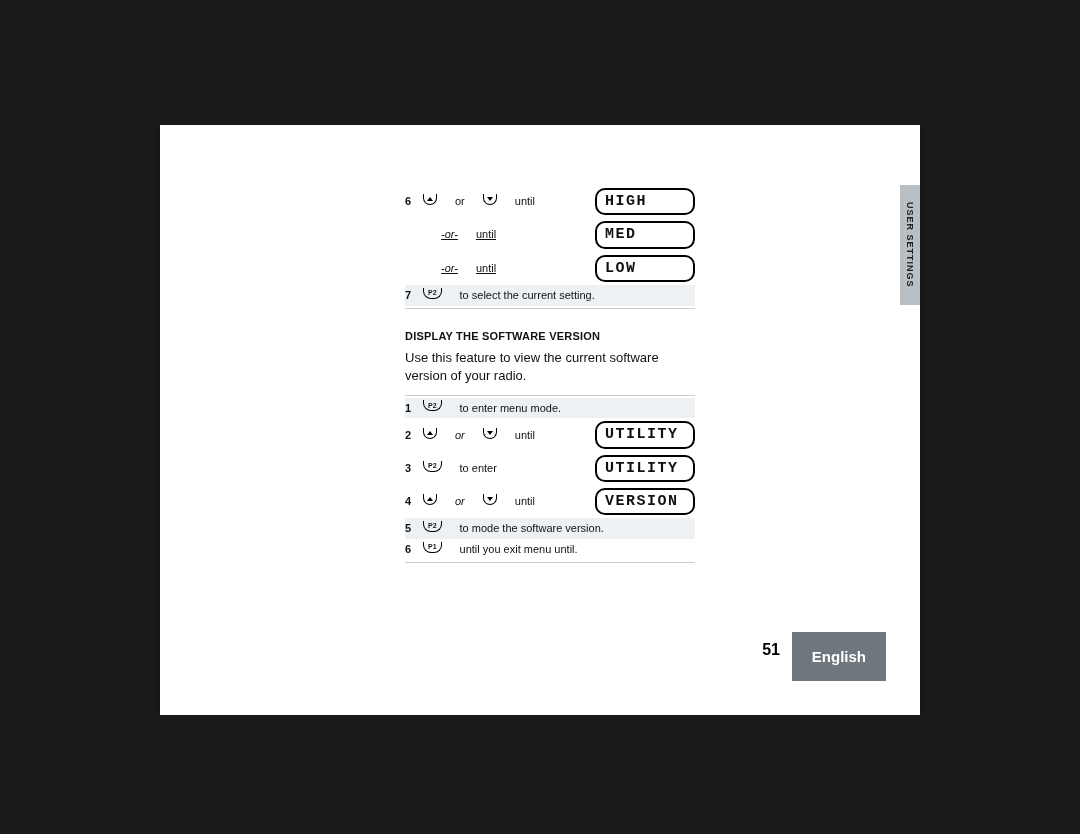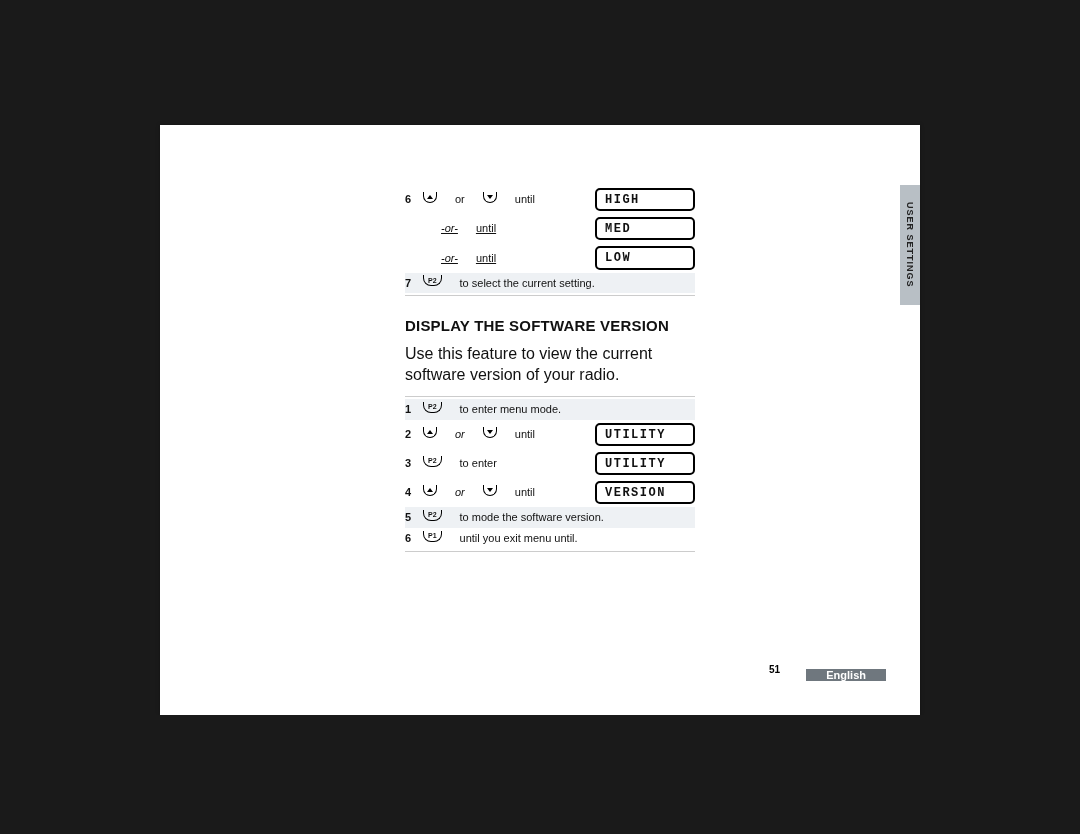--- a/index.html
+++ b/index.html
@@ -3,31 +3,31 @@
 <meta charset="utf-8">
 <style>
   html,body{margin:0;padding:0;background:#1a1a1a;font-family:Arial,Helvetica,sans-serif;}
   .page{background:#fff;width:760px;height:590px;margin:125px auto 0 auto;position:relative;box-shadow:0 0 4px rgba(0,0,0,.3);padding:60px 0 0 0;box-sizing:border-box;}
   .content{width:290px;margin-left:245px;font-size:11px;color:#111;line-height:1.35;}
   .row{display:flex;align-items:center;padding:3px 0;}
   .shade{background:#eef1f4;}
   .num{width:18px;font-weight:bold;flex:none;text-align:left;}
   .txt{display:flex;align-items:center;flex-wrap:wrap;gap:18px;}
   .disp-wrap{margin-left:auto;}
-  .disp{border:2px solid #000;border-radius:5px;padding:2px 0 1px 8px;min-width:100px;display:inline-block;font-family:"Courier New",monospace;font-weight:bold;font-size:12px;letter-spacing:1.5px;box-sizing:border-box;}
+  .disp{border:2px solid #000;border-radius:10px;padding:2px 0 1px 8px;min-width:100px;display:inline-block;font-family:"Courier New",monospace;font-weight:bold;font-size:15px;letter-spacing:1.5px;box-sizing:border-box;}
   .btn{border:1.5px solid #000;border-top:none;border-radius:0 0 8px 8px;display:inline-flex;align-items:center;justify-content:center;height:10px;padding:0 4px;font-size:7px;font-weight:bold;position:relative;top:-2px;}
   .arrow{border:1.5px solid #000;border-top:none;border-radius:0 0 8px 8px;width:12px;height:10px;display:inline-flex;align-items:center;justify-content:center;position:relative;top:-2px;}
   .arrow.up::before{content:"";border-left:3px solid transparent;border-right:3px solid transparent;border-bottom:4px solid #000;}
   .arrow.down::before{content:"";border-left:3px solid transparent;border-right:3px solid transparent;border-top:4px solid #000;}
-  h2.section{font-family:Arial,Helvetica,sans-serif;font-weight:900;font-size:15px;letter-spacing:.2px;margin:20px 0 6px 0;}
-  .intro{margin:0 16px 10px 0;font-size:16px;}
+  h2.section{font-family:Arial,Helvetica,sans-serif;font-weight:900;font-size:11px;letter-spacing:.2px;margin:20px 0 6px 0;}
+  .intro{margin:0 16px 10px 0;font-size:13px;}
   .tab{position:absolute;right:0;top:60px;background:#b8bfc5;width:20px;height:120px;display:flex;align-items:center;justify-content:center;}
   .tab span{writing-mode:vertical-rl;transform:rotate(0deg);font-size:9px;font-weight:bold;letter-spacing:1px;color:#222;white-space:nowrap;}
-  .footer{position:absolute;bottom:40px;right:140px;font-size:10px;font-weight:bold;margin-top:26px;}
-  .lang{position:absolute;bottom:34px;right:34px;background:#6f777e;color:#fff;font-weight:bold;font-size:11px;padding:0 20px;}
+  .footer{position:absolute;bottom:56px;right:140px;font-size:16px;font-weight:bold;margin-top:26px;}
+  .lang{position:absolute;bottom:34px;right:34px;background:#6f777e;color:#fff;font-weight:bold;font-size:15px;padding:16px 20px;}
   .rule{border:0;border-top:1px solid #ccc;margin:2px 0 2px 0;}
   .ital{font-style:italic;}
   .indent{margin-left:18px;text-decoration:underline;}
 </style>
 </head>
 <body>
 
 <div class="page">
 
   <div class="tab">

